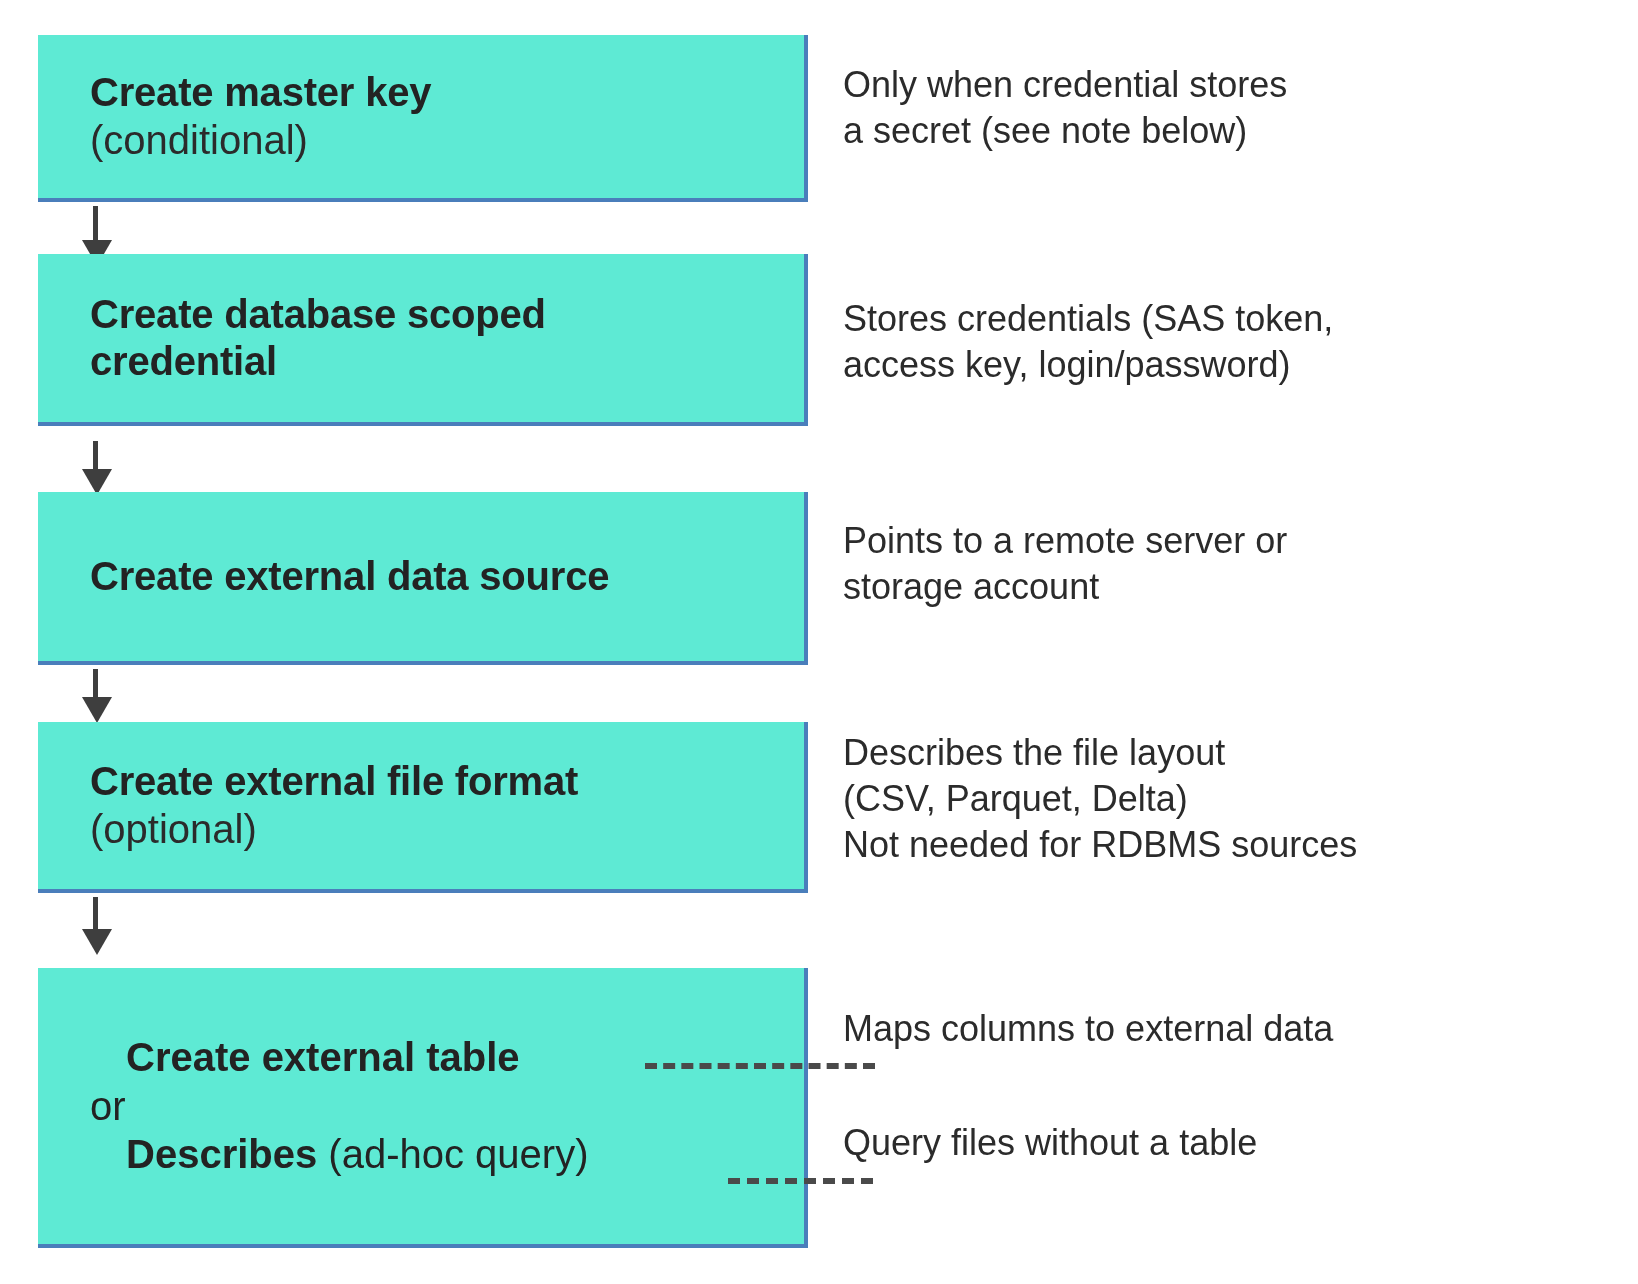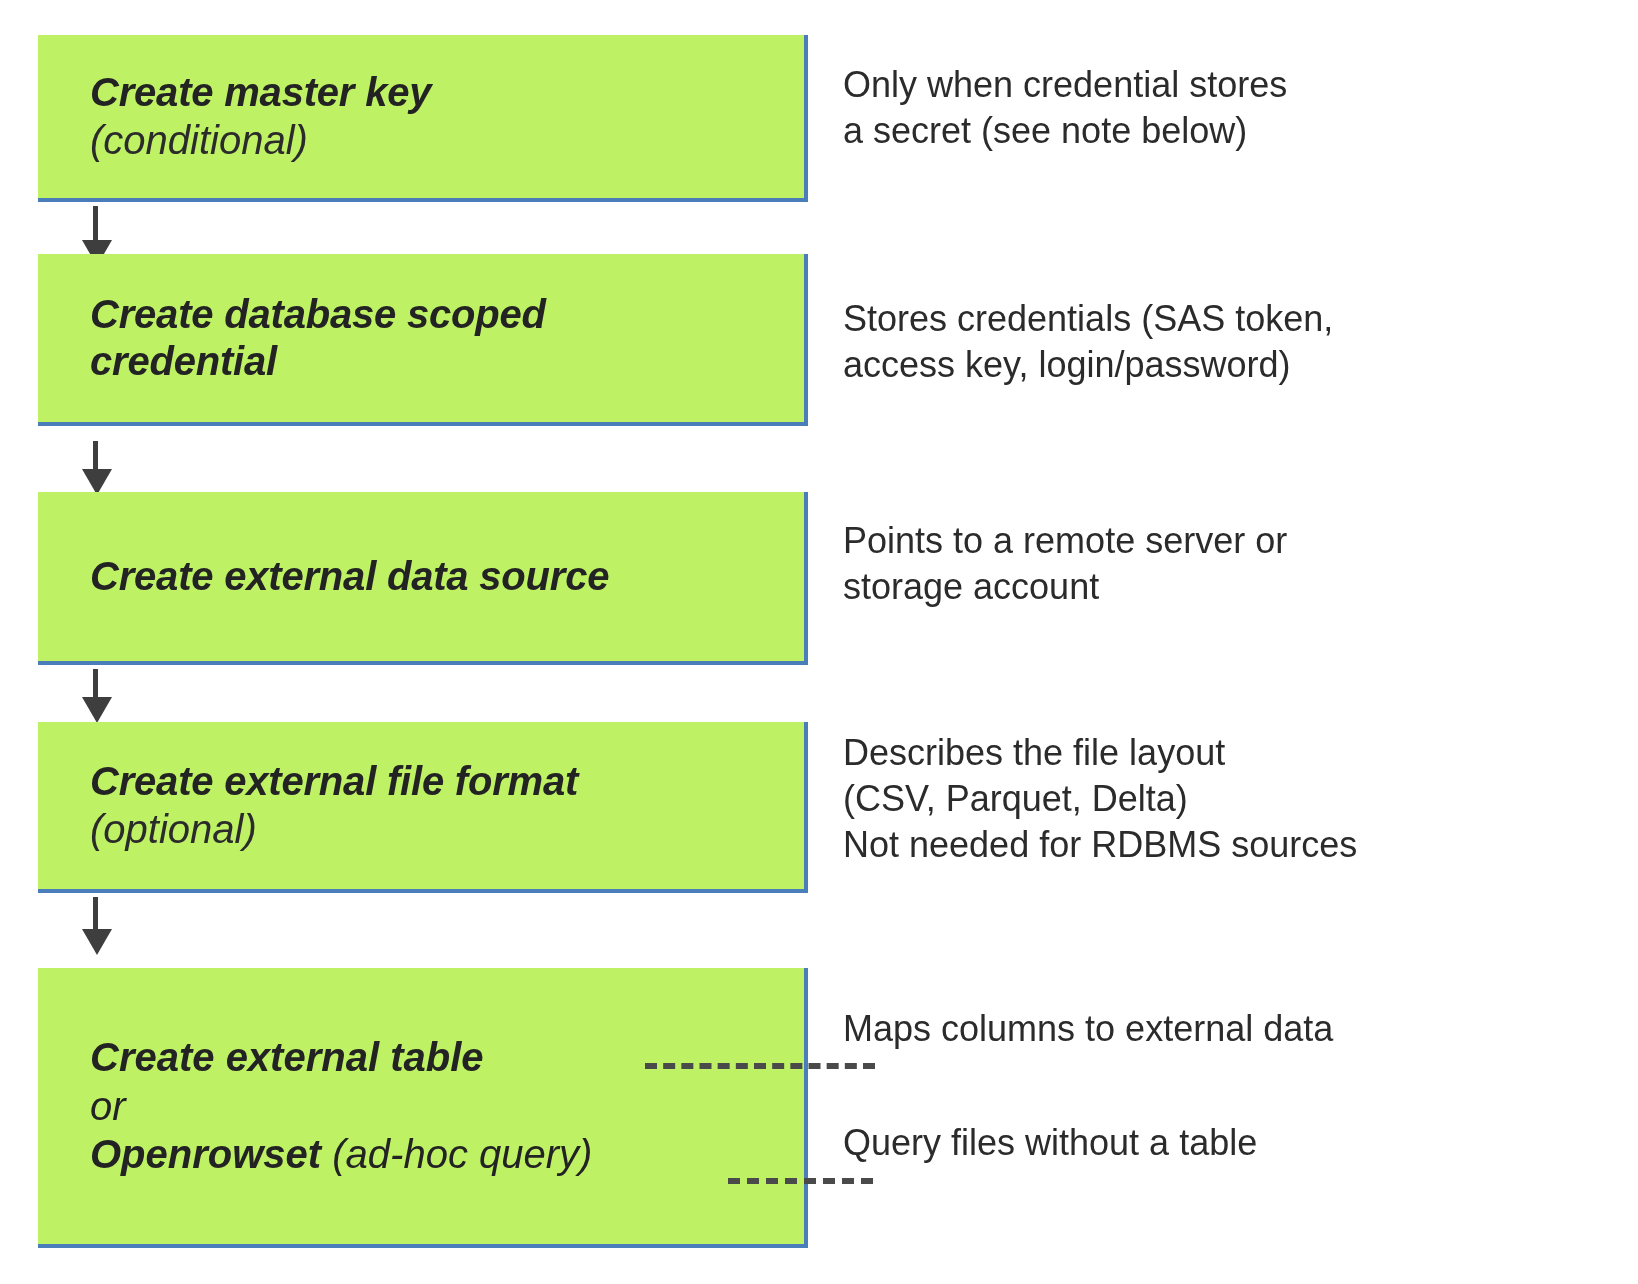--- a/index.html
+++ b/index.html
@@ -16,51 +16,50 @@
   }
   #canvas {
     position: relative;
     width: 1638px;
     height: 1284px;
   }
   .step-box {
     position: absolute;
     left: 38px;
     width: 770px;
-    background: #bef264;
+    background: #5eead4;
     border-right: 4px solid #4a7ebb;
     border-bottom: 4px solid #4a7ebb;
     box-sizing: border-box;
     display: flex;
     flex-direction: column;
     justify-content: center;
     padding-left: 52px;
     padding-right: 14px;
-    font-style: italic;
   }
   .step-title {
     font-size: 40px;
     font-weight: bold;
     line-height: 1.18;
     letter-spacing: -0.2px;
     color: #232323;
     white-space: pre-line;
   }
   .step-sub {
     font-size: 40px;
     font-weight: normal;
     line-height: 1.18;
     color: #2b2b2b;
   }
   .step-inline {
     font-size: 40px;
     line-height: 1.22;
     color: #232323;
   }
-  .step-inline b { font-weight: bold; }
+  .step-inline b { font-weight: bold; margin-left: 36px; }
 
   .desc {
     position: absolute;
     left: 843px;
     font-size: 36px;
     line-height: 1.28;
     color: #2b2b2b;
     white-space: pre-line;
     width: 780px;
   }
@@ -146,21 +145,21 @@
     <div class="shaft" style="height:34px;"></div>
     <div class="head" style="top:32px;"></div>
   </div>
 
   <div class="step-box" style="top:968px; height:280px;">
     <div class="step-inline">
       <b>Create external table</b>
     </div>
     <div class="step-inline">or</div>
     <div class="step-inline">
-      <b>Openrowset</b><span> (ad-hoc query)</span>
+      <b>Describes</b><span> (ad-hoc query)</span>
     </div>
   </div>
 
   <div class="dashline" style="left:645px; top:1063px; width:230px;"></div>
   <div class="desc" style="top:1006px; left:843px;">Maps columns to external data</div>
 
   <div class="dashline" style="left:728px; top:1178px; width:145px;"></div>
   <div class="desc" style="top:1120px; left:843px;">Query files without a table</div>
 
 </div>

